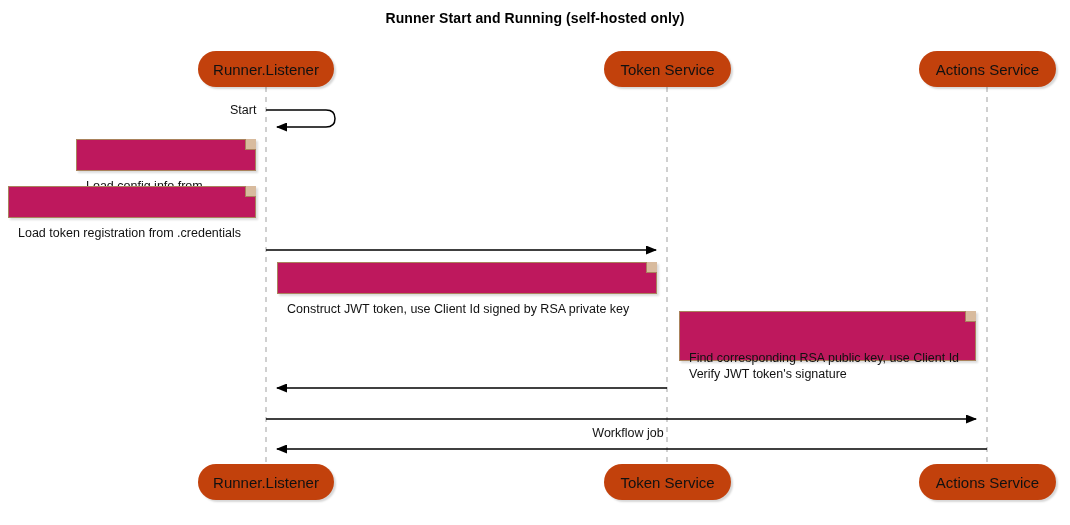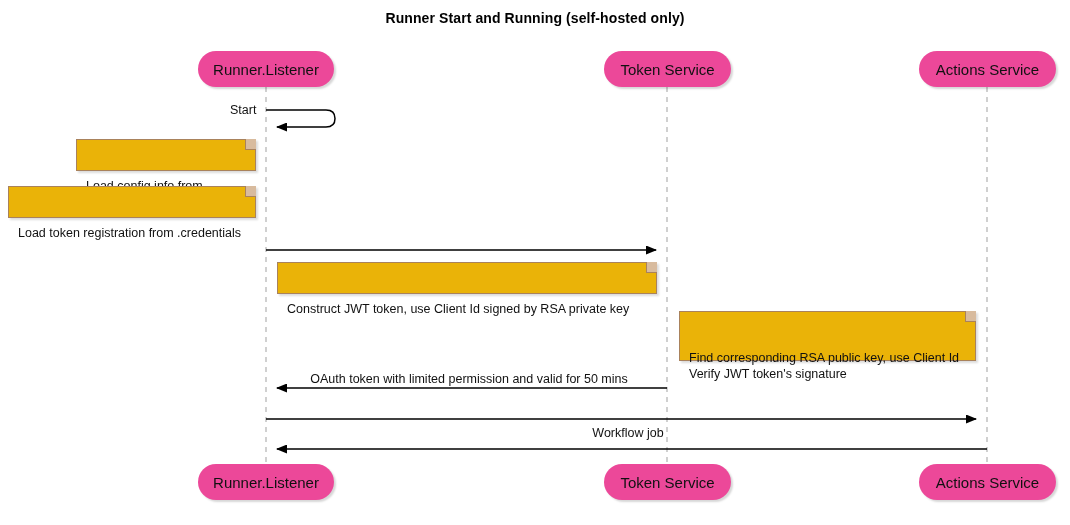--- a/index.html
+++ b/index.html
@@ -37,34 +37,34 @@
     font-size: 14px;
     font-weight: bold;
     letter-spacing: 0.1px;
     color: #000000;
   }
   
   .participant {
     position: absolute;
     height: 36px;
     border-radius: 18px;
-    background: #ec4899;
+    background: #c2410c;
     display: flex;
     align-items: center;
     justify-content: center;
     font-size: 15px;
     color: #111111;
     box-shadow: 2px 2px 2px rgba(0,0,0,0.16);
     box-sizing: border-box;
     white-space: nowrap;
   }
   
   .note {
     position: absolute;
-    background: #eab308;
+    background: #be185d;
     border: 1px solid #a9825c;
     box-sizing: border-box;
     font-size: 12.5px;
     line-height: 16px;
     color: #111111;
     padding: 6px 10px 6px 9px;
     box-shadow: 2px 2px 2px rgba(0,0,0,0.14);
     white-space: pre-line;
   }
   .note .fold {
@@ -153,23 +153,20 @@
   </div>
   <div class="participant" style="left:919px; top:464px; width:137px;">
     <span>Actions Service</span>
   </div>
 
   <div class="msg-label right-aligned" style="left:230px; top:103px;">
     <span>Start</span>
   </div>
 
 
-  <div class="msg-label" style="left:469px; top:372px;">
-    <span>OAuth token with limited permission and valid for 50 mins</span>
-  </div>
 
 
   <div class="msg-label" style="left:628px; top:426px;">
     <span>Workflow job</span>
   </div>
 
   <div class="note" style="left:76px; top:139px; width:180px; height:32px;">
     <span class="fold"></span>
     <span class="note-text">Load config info from .runner</span>
   </div>

